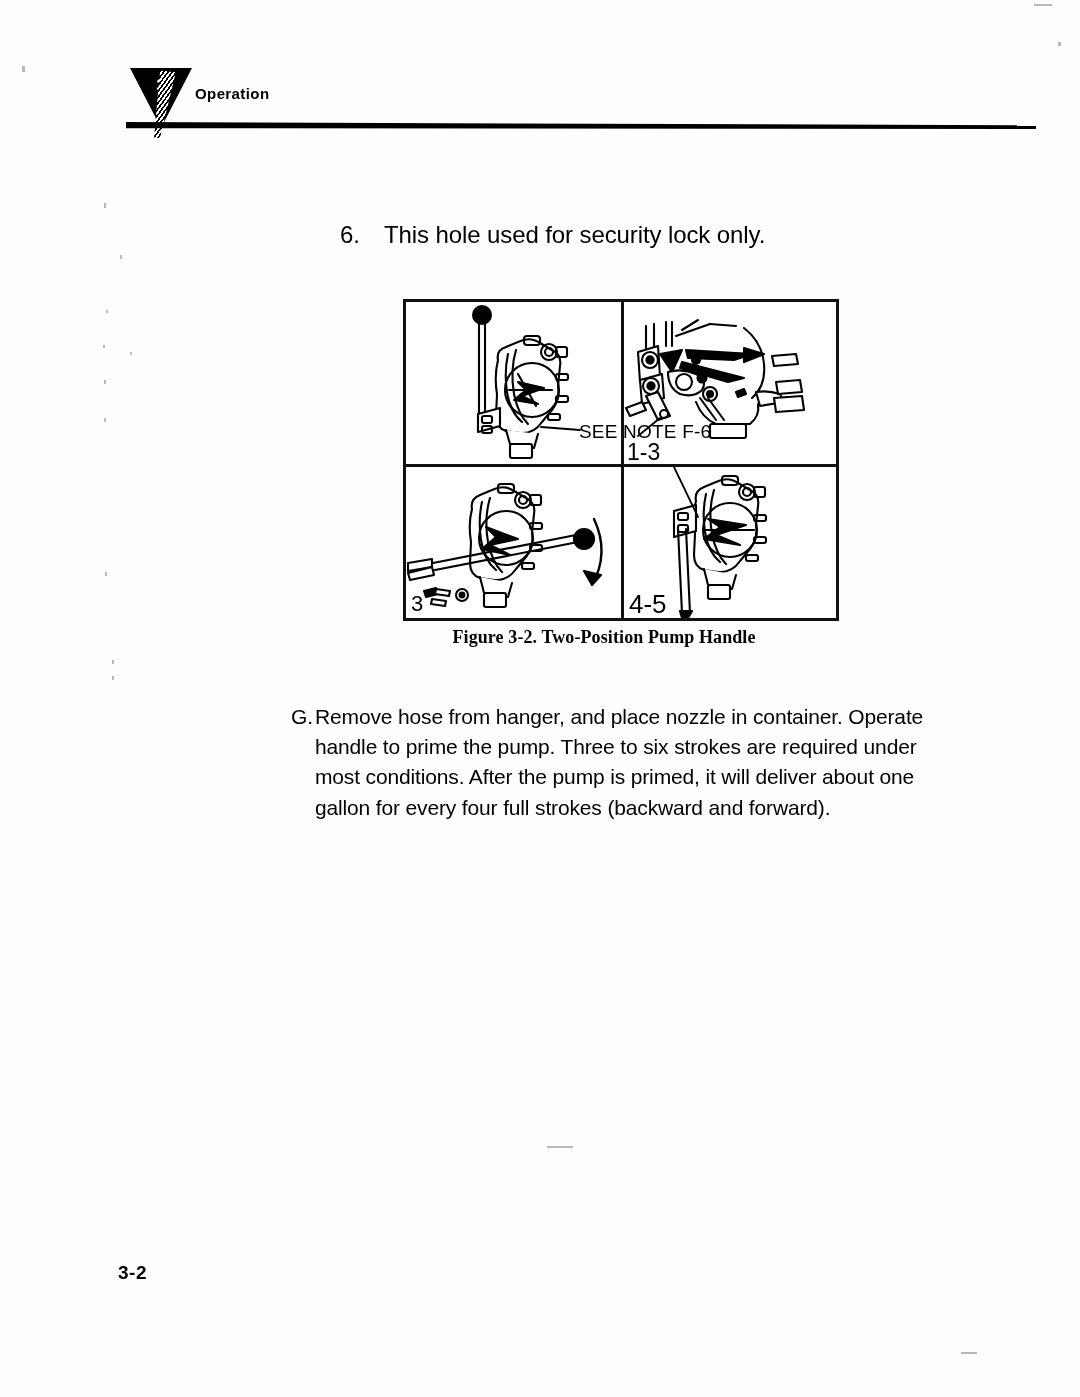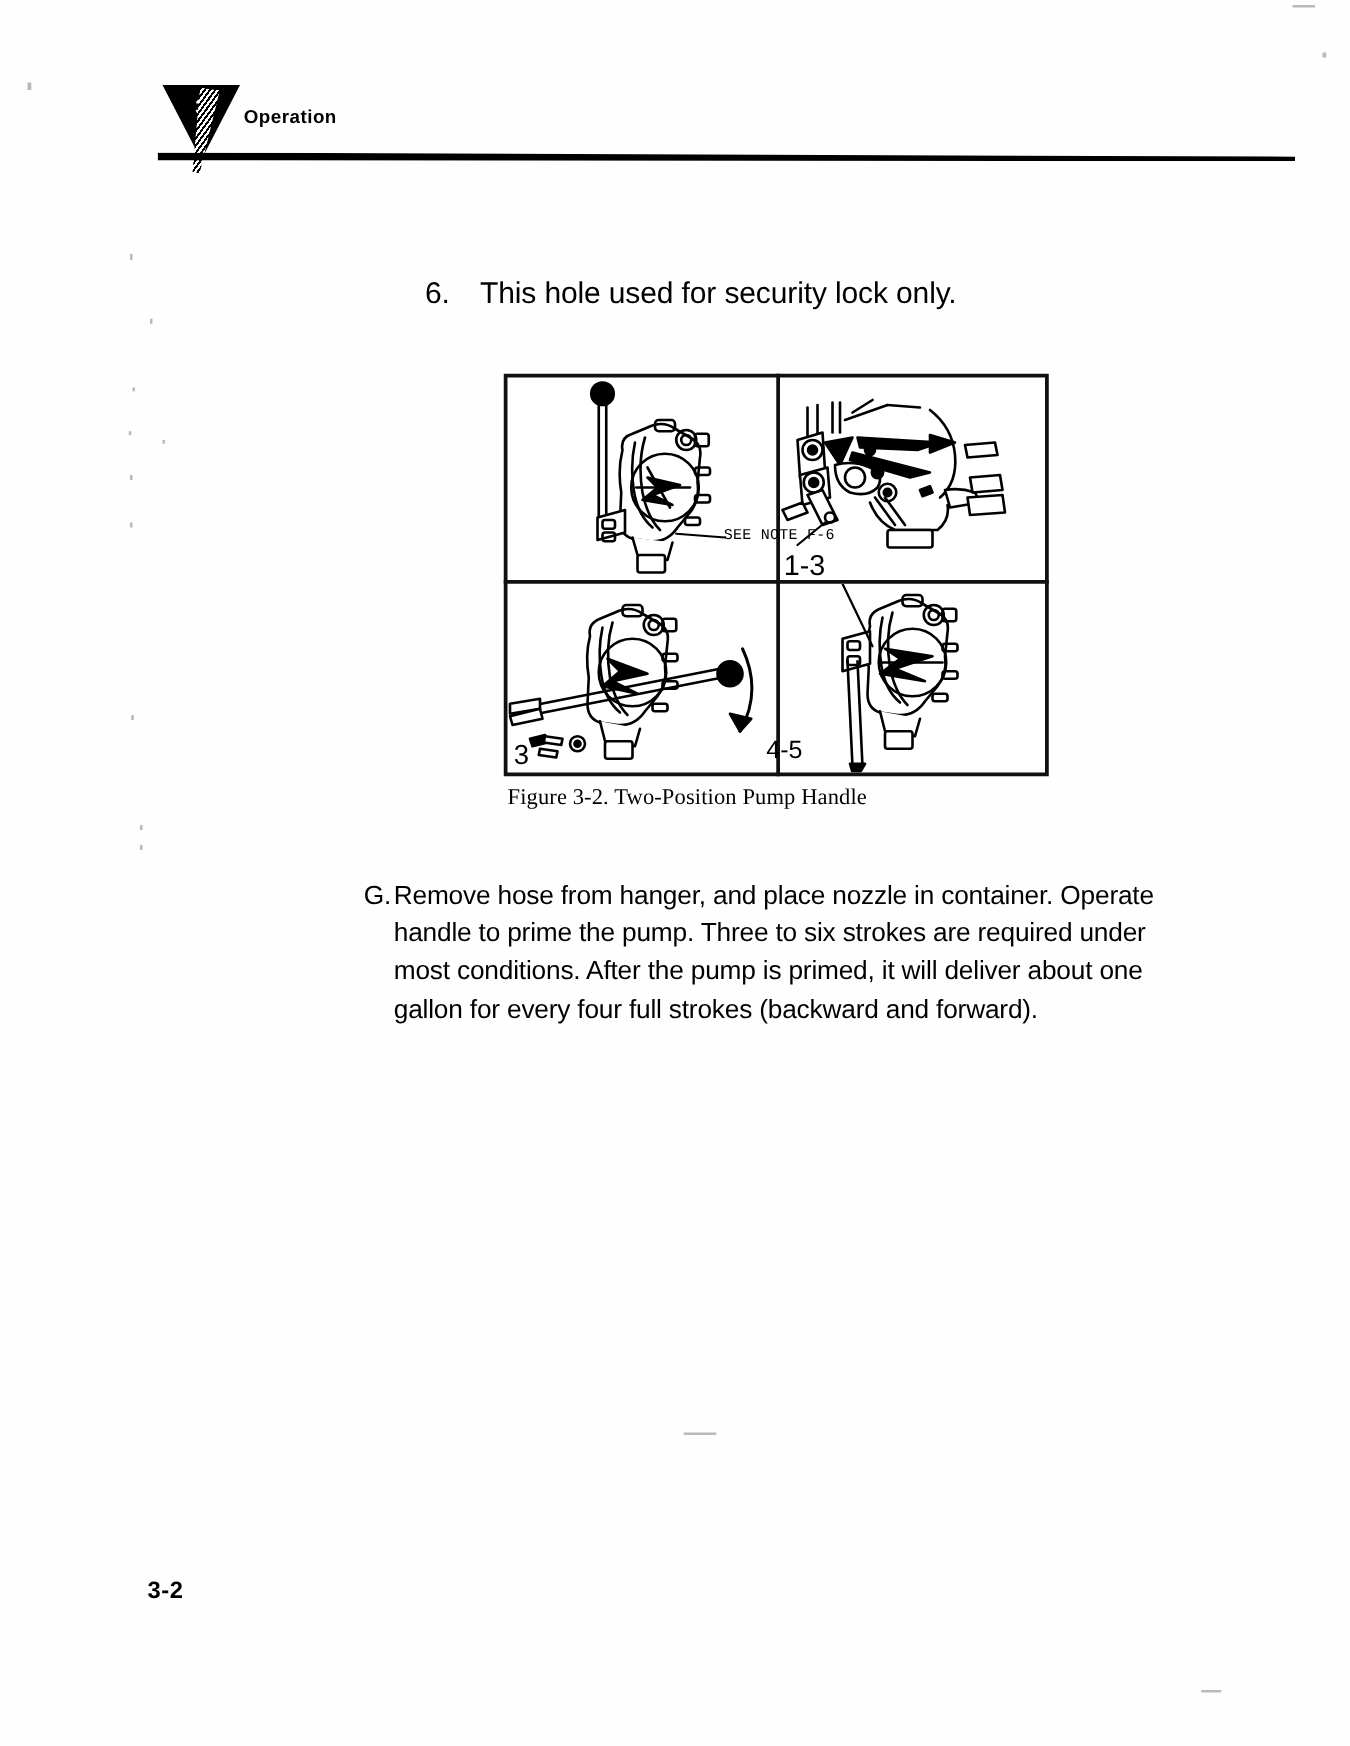--- a/index.html
+++ b/index.html
@@ -177,53 +177,54 @@
     font-family: "Liberation Sans", sans-serif;
     font-size: 22px;
     letter-spacing: 0.5px;
     color: #000000;
   }
 
   .note-callout {
     position: absolute;
     left: 176px;
     top: 122px;
-    font-size: 12px;
+    font-size: 19px;
     letter-spacing: 0.2px;
     white-space: nowrap;
-    font-family: Liberation Mono, monospace;
+    font-family: Liberation Sans, sans-serif;
   }
   .label-1-2 {
     position: absolute;
     left: 224px;
     top: 140px;
     font-size: 23px;
     letter-spacing: 0px;
   }
   .label-3 {
     position: absolute;
     left: 8px;
     top: 292px;
     font-size: 22px;
   }
   .label-4-5 {
     position: absolute;
-    left: 210px;
+    left: 226px;
     top: 290px;
-    font-size: 20px;
+    font-size: 26px;
     letter-spacing: 0px;
   }
 
   .figure-caption {
     position: absolute;
-    left: 406px;
+    left: 386px;
     top: 627px;
     width: 436px;
+    text-align: center;
     font-family: "Liberation Serif", serif;
-    font-weight: normal;
+    font-weight: bold;
     font-size: 18px;
     letter-spacing: 0.1px;
   }
 
   
   .page-number {
     position: absolute;
     left: 118px;
     top: 1262px;
     font-family: "Liberation Sans", sans-serif;

